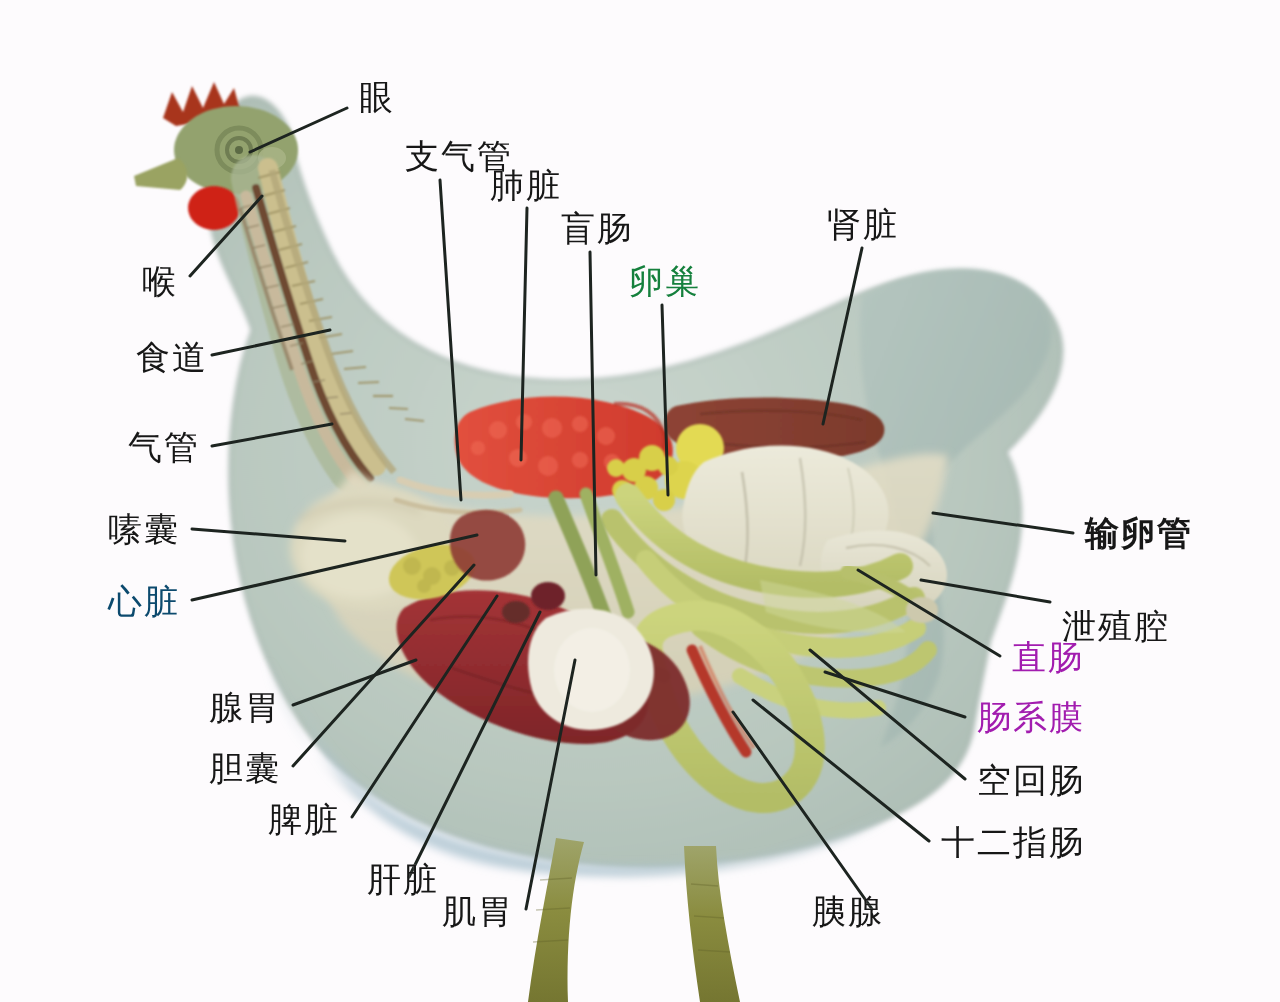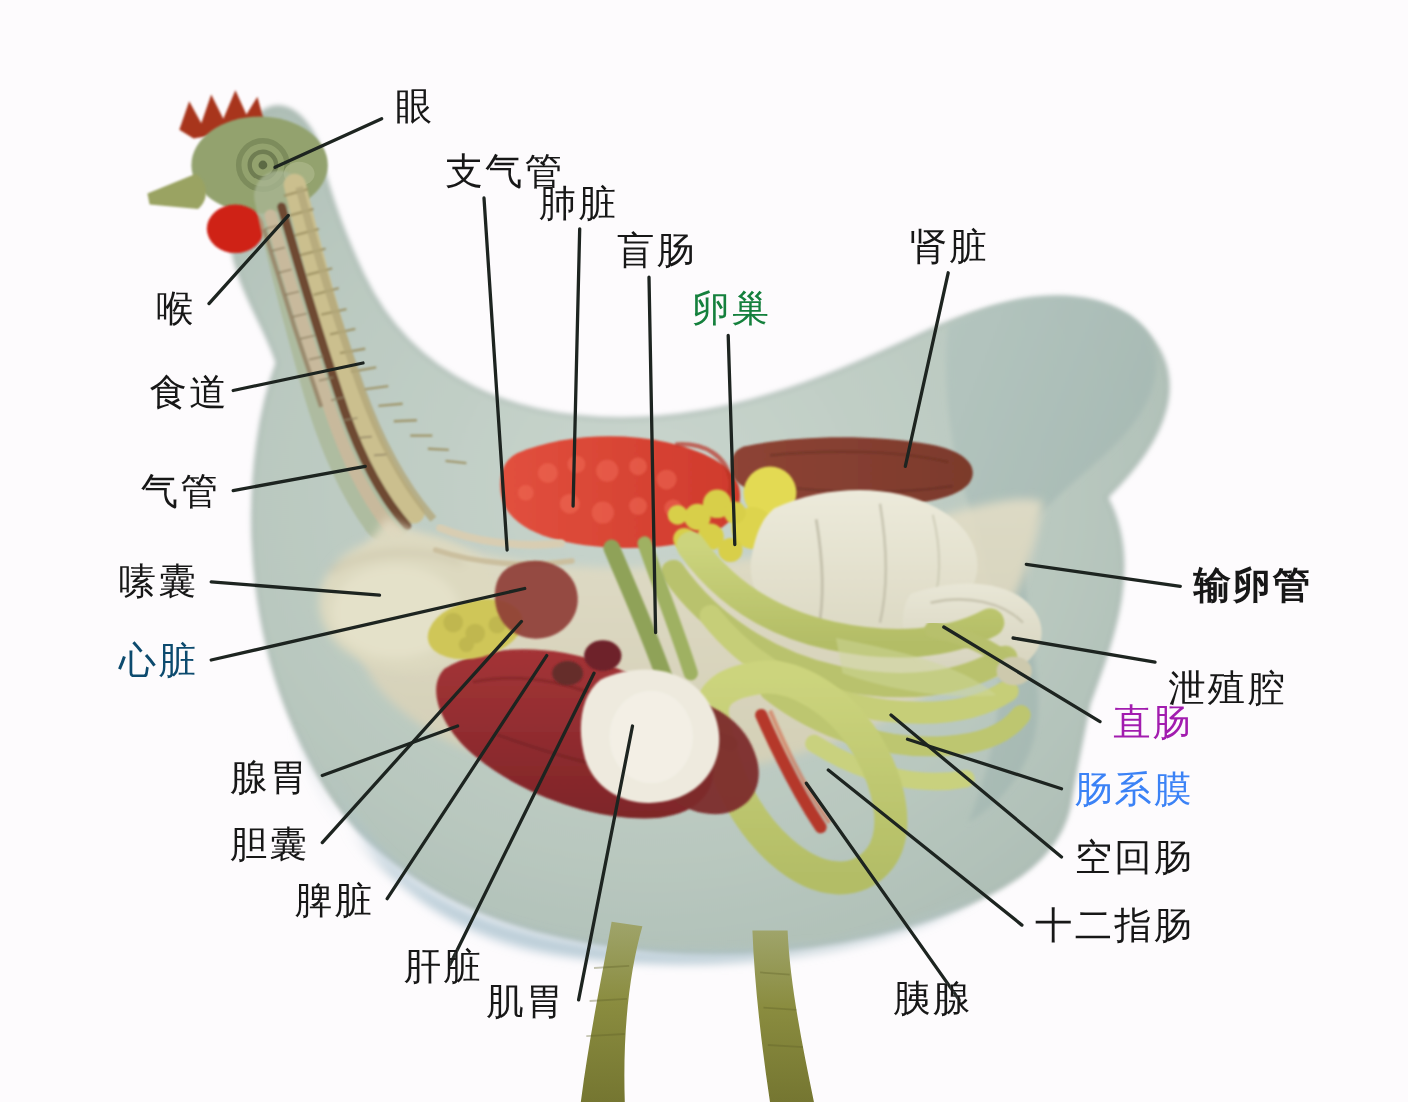--- a/index.html
+++ b/index.html
@@ -392,22 +392,22 @@
       <div class="anno-label lbl-left" style="left: 178px; top: 281px; color: rgb(23, 23, 23);">喉</div>
       <div class="anno-label lbl-left" style="left: 208px; top: 357px; color: rgb(23, 23, 23);">食道</div>
       <div class="anno-label lbl-left" style="left: 200px; top: 447px; color: rgb(23, 23, 23);">气管</div>
       <div class="anno-label lbl-left" style="left: 180px; top: 529px; color: rgb(23, 23, 23);">嗉囊</div>
       <div class="anno-label lbl-left" style="left: 180px; top: 601px; color: #0c4a6e;">心脏</div>
       <div class="anno-label lbl-left" style="left: 281px; top: 707px; color: rgb(23, 23, 23);">腺胃</div>
       <div class="anno-label lbl-left" style="left: 281px; top: 768px; color: rgb(23, 23, 23);">胆囊</div>
       <div class="anno-label lbl-left" style="left: 340px; top: 819px; color: rgb(23, 23, 23);">脾脏</div>
       <div class="anno-label lbl-left" style="left: 397px; top: 879px; color: rgb(23, 23, 23); margin-left: 42px;">肝脏</div>
       <div class="anno-label lbl-left" style="left: 514px; top: 911px; color: rgb(23, 23, 23);">肌胃</div>
-      <div class="anno-label lbl-left" style="left: 884px; top: 911px; color: rgb(23, 23, 23); font-family: Liberation Mono, monospace;">胰腺</div>
+      <div class="anno-label lbl-left" style="left: 884px; top: 911px; color: rgb(23, 23, 23);">胰腺</div>
       <div class="anno-label lbl-right" style="left: 1085px; top: 533px; color: rgb(23, 23, 23); font-weight: bold;">输卵管</div>
       <div class="anno-label lbl-right" style="left: 1062px; top: 603px; color: rgb(23, 23, 23); margin-top: 23px;">泄殖腔</div>
       <div class="anno-label lbl-right" style="left: 1012px; top: 657px; color: #a21caf;">直肠</div>
-      <div class="anno-label lbl-right" style="left: 977px; top: 718px; color: #3b82f6;">肠系膜</div>
+      <div class="anno-label lbl-right" style="left: 977px; top: 718px; color: #a21caf; font-family: Liberation Serif, serif;">肠系膜</div>
       <div class="anno-label lbl-right" style="left: 977px; top: 780px; color: rgb(23, 23, 23);">空回肠</div>
       <div class="anno-label lbl-right" style="left: 941px; top: 842px; color: rgb(23, 23, 23);">十二指肠</div>
     </div>
 
 </div>
 
 </body></html>

